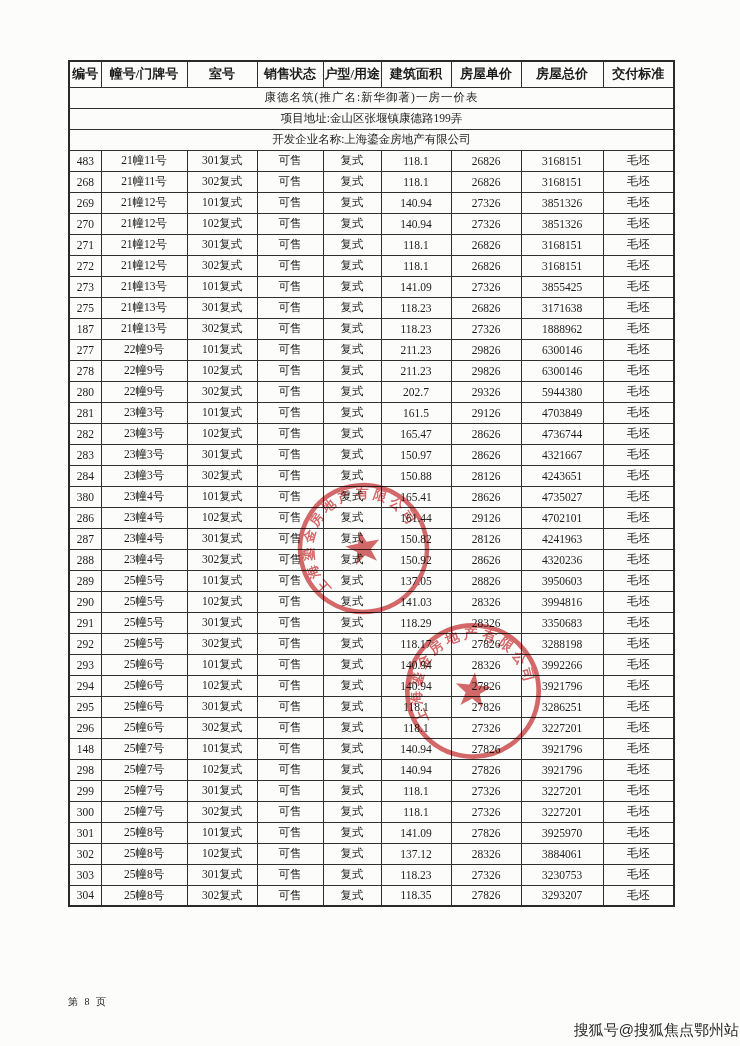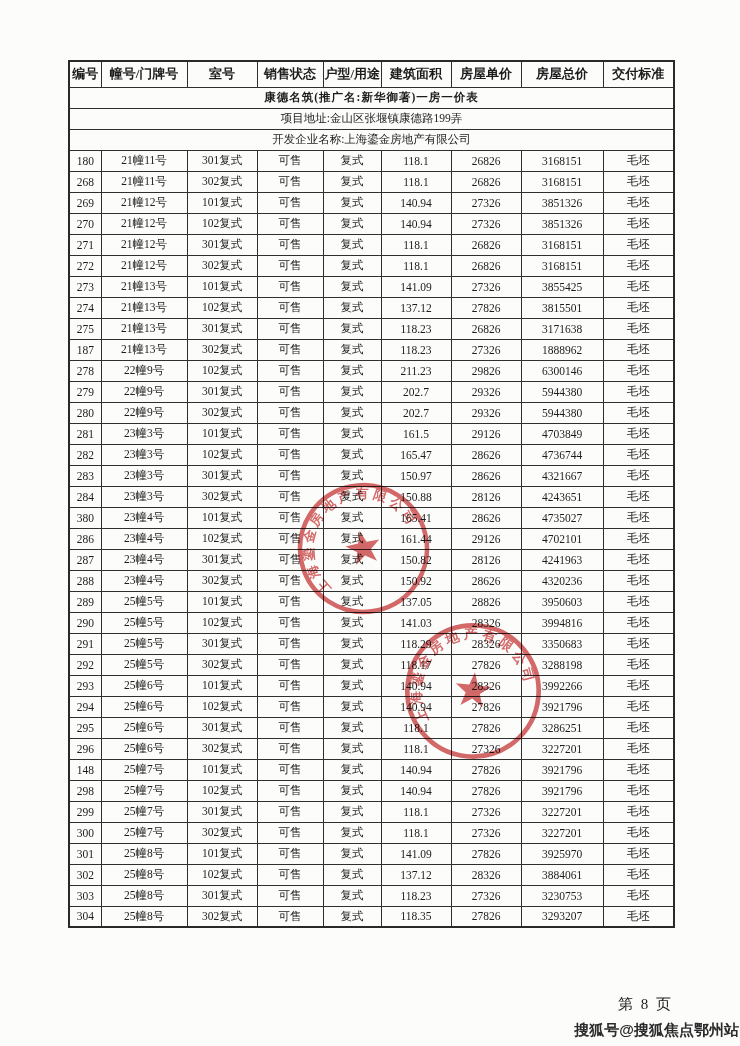--- a/index.html
+++ b/index.html
@@ -27,43 +27,43 @@
     border: 1px solid #2f2f2f;
     text-align: center;
     vertical-align: middle;
     white-space: nowrap;
     overflow: hidden;
     padding: 0 1px;
   }
   .title-cell {
     height: 44px;
     font-size: 18px;
-    font-weight: bold;
+    font-weight: normal;
     letter-spacing: 1px;
   }
   .addr-cell { height: 23px; font-size: 12px; }
   .dev-cell  { height: 22px; font-size: 12px; }
   .price-table thead th { height: 26px; font-size: 13px; font-weight: bold; }
   .price-table tbody td { height: 21px; font-size: 11.5px; }
   .page-footer {
     position: absolute;
     left: 68px;
     top: 995px;
     width: 605px;
-    text-align: right;
-    font-size: 15px;
+    text-align: left;
+    font-size: 10px;
     letter-spacing: 2px;
   }
   .watermark {
     position: absolute;
     right: 1px;
     bottom: 6px;
     font-family: "Liberation Sans", "DejaVu Sans", sans-serif;
     font-size: 15px;
-    font-weight: bold;
+    font-weight: normal;
     color: #2b2b2b;
   }
   .seal {
     position: absolute;
     pointer-events: none;
     opacity: 0.72;
     mix-blend-mode: multiply;
   }
   .seal-1 { left: 291px; top: 476px; width: 145px; height: 145px; transform: rotate(-12deg); }
   .seal-2 { left: 398px; top: 616px; width: 150px; height: 150px; transform: rotate(6deg); }
@@ -111,21 +111,21 @@
           <th>销售状态</th>
           <th>户型/用途</th>
           <th>建筑面积</th>
           <th>房屋单价</th>
           <th>房屋总价</th>
           <th>交付标准</th>
         </tr>
     </thead>
     <tbody>
         <tr>
-          <td>180</td>
+          <td>483</td>
           <td>21幢11号</td>
           <td>301复式</td>
           <td>可售</td>
           <td>复式</td>
           <td>118.1</td>
           <td>26826</td>
           <td>3168151</td>
           <td>毛坯</td>
         </tr>
         <tr>
@@ -185,31 +185,20 @@
         </tr>
         <tr>
           <td>273</td>
           <td>21幢13号</td>
           <td>101复式</td>
           <td>可售</td>
           <td>复式</td>
           <td>141.09</td>
           <td>27326</td>
           <td>3855425</td>
-          <td>毛坯</td>
-        </tr>
-        <tr>
-          <td>274</td>
-          <td>21幢13号</td>
-          <td>102复式</td>
-          <td>可售</td>
-          <td>复式</td>
-          <td>137.12</td>
-          <td>27826</td>
-          <td>3815501</td>
           <td>毛坯</td>
         </tr>
         <tr>
           <td>275</td>
           <td>21幢13号</td>
           <td>301复式</td>
           <td>可售</td>
           <td>复式</td>
           <td>118.23</td>
           <td>26826</td>
@@ -221,39 +210,39 @@
           <td>21幢13号</td>
           <td>302复式</td>
           <td>可售</td>
           <td>复式</td>
           <td>118.23</td>
           <td>27326</td>
           <td>1888962</td>
           <td>毛坯</td>
         </tr>
         <tr>
-          <td>278</td>
+          <td>277</td>
           <td>22幢9号</td>
-          <td>102复式</td>
+          <td>101复式</td>
           <td>可售</td>
           <td>复式</td>
           <td>211.23</td>
           <td>29826</td>
           <td>6300146</td>
           <td>毛坯</td>
         </tr>
         <tr>
-          <td>279</td>
+          <td>278</td>
           <td>22幢9号</td>
-          <td>301复式</td>
-          <td>可售</td>
-          <td>复式</td>
-          <td>202.7</td>
-          <td>29326</td>
-          <td>5944380</td>
+          <td>102复式</td>
+          <td>可售</td>
+          <td>复式</td>
+          <td>211.23</td>
+          <td>29826</td>
+          <td>6300146</td>
           <td>毛坯</td>
         </tr>
         <tr>
           <td>280</td>
           <td>22幢9号</td>
           <td>302复式</td>
           <td>可售</td>
           <td>复式</td>
           <td>202.7</td>
           <td>29326</td>

